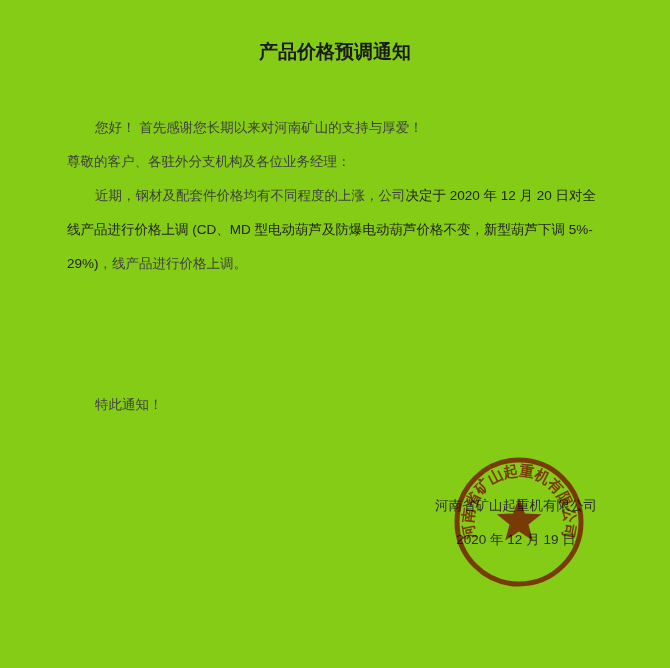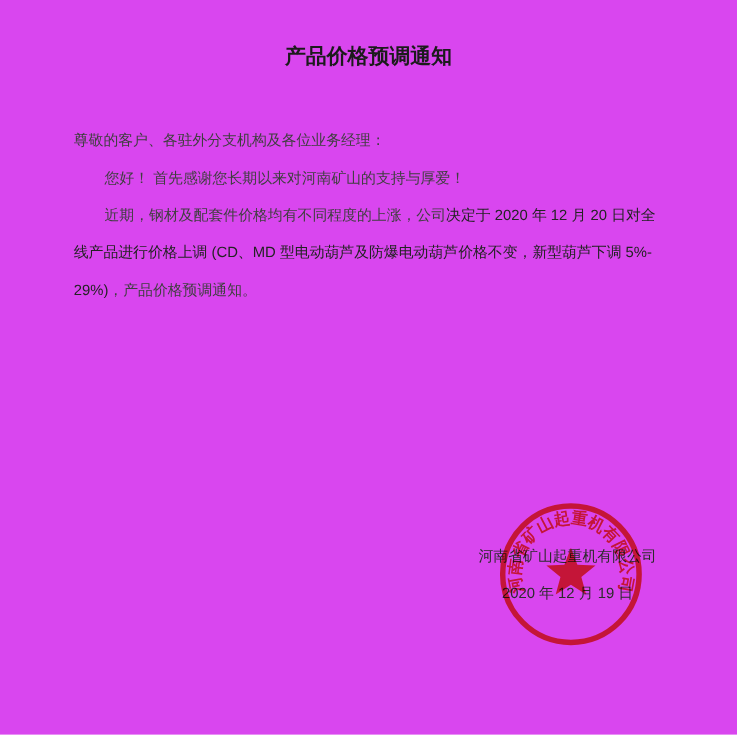--- a/index.html
+++ b/index.html
@@ -1,20 +1,20 @@
 <!DOCTYPE html>
 <html><head>
 <meta charset="utf-8">
 <style>
   html, body { margin: 0; padding: 0; background: #ffffff; }
   .page {
     position: relative;
     width: 670px;
     height: 668px;
-    background: #d946ef;
+    background: #84cc16;
     overflow: hidden;
     font-family: "Liberation Sans", sans-serif;
   }
   .doc-title {
     position: absolute;
     top: 40px;
     left: 0;
     width: 100%;
     text-align: center;
     font-size: 19px;
@@ -61,26 +61,27 @@
   }
 </style>
 </head>
 <body>
 
 <div class="page">
 
   <div class="doc-title">产品价格预调通知</div>
 
   <div class="content">
+    <div class="line indent">您好！ 首先感谢您长期以来对河南矿山的支持与厚爱！</div>
     <div class="line">尊敬的客户、各驻外分支机构及各位业务经理：</div>
-    <div class="line indent">您好！ 首先感谢您长期以来对河南矿山的支持与厚爱！</div>
     <div class="line indent"><span>近期，钢材及配套件价格均有不同程度的上涨，公司</span><span class="bold">决定于 2020 年 12 月 20 日对全</span></div>
     <div class="line"><span class="bold">线产品进行价格上调 (CD、MD 型电动葫芦及防爆电动葫芦价格不变，新型葫芦下调 5%-</span></div>
-    <div class="line"><span class="bold">29%)</span><span>，产品价格预调通知。</span></div>
+    <div class="line"><span class="bold">29%)</span><span>，线产品进行价格上调。</span></div>
     <div class="gap"></div>
+    <div class="line indent">特此通知！</div>
   </div>
 
   <div class="signature">
     <div>河南省矿山起重机有限公司</div>
     <div>2020 年 12 月 19 日</div>
   </div>
 
   <svg class="seal" viewBox="0 0 160 160" xmlns="http://www.w3.org/2000/svg">
     <defs>
       <path id="sealArc" d="M 36.8 95.7 A 46 46 0 1 1 123.2 95.7" fill="none"></path>

